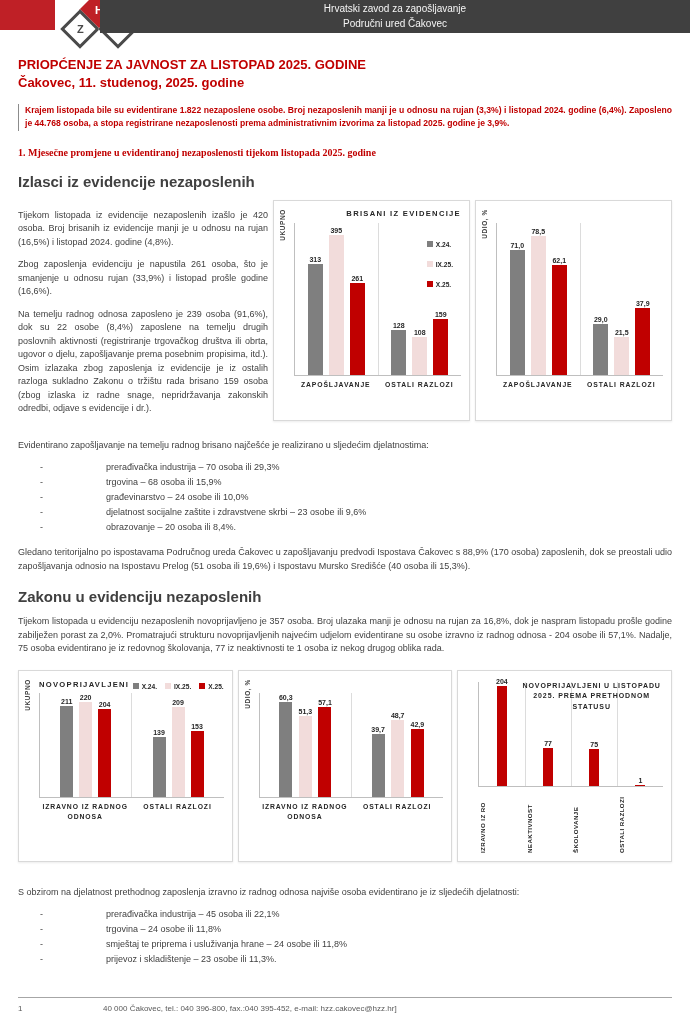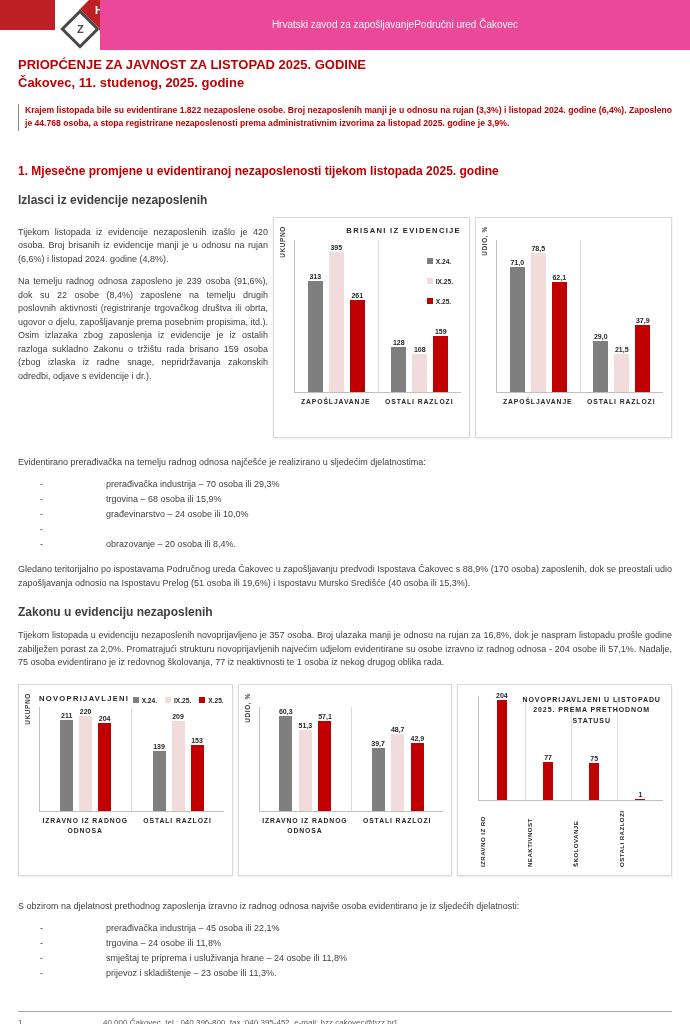--- a/index.html
+++ b/index.html
@@ -1,39 +1,39 @@
 <!DOCTYPE html>
 <html><head>
 <meta charset="utf-8">
 <style>
   html,body{margin:0;padding:0;background:#e9e9e9;}
   .page{position:relative;width:690px;height:1024px;margin:0 auto;background:#ffffff;
         font-family:"Liberation Sans", sans-serif;color:#3f3f3f;overflow:hidden;}
   
   .hdr{position:relative;height:48px;}
   .hdr-red{position:absolute;left:0;top:0;width:55px;height:30px;background:#b22222;background:#bf2026;}
-  .hdr-gray{position:absolute;left:100px;right:0;top:0;height:50px;background:#ec4899;
-            display:flex;align-items:center;justify-content:center;}
+  .hdr-gray{position:absolute;left:100px;right:0;top:0;height:33px;background:#404040;
+            display:flex;flex-direction:column;align-items:center;justify-content:center;}
   .hdr-gray div{color:#f5f5f5;font-size:10px;line-height:1.45;}
   .logo{position:absolute;left:58px;top:0;width:84px;height:48px;}
   .dia{position:absolute;width:22px;height:22px;transform:rotate(45deg);background:#fff;
        border:3px solid #4a4a4a;display:flex;align-items:center;justify-content:center;}
   .dia span{transform:rotate(-45deg);font-weight:bold;font-size:11px;color:#4a4a4a;}
   .dia.red{background:#bf2026;border-color:#bf2026;}
   .dia.red span{color:#fff;}
   .d1{left:27px;top:-4px;}
   .d2{left:8px;top:15px;}
   .d3{left:46px;top:15px;}
   
   .content{padding:0 18px;}
   .doc-title{margin-top:8px;color:#c00000;font-weight:bold;font-size:13px;line-height:1.35;}
   .intro{margin-top:13px;border-left:1px solid #8c8c8c;padding-left:6px;
          color:#c00000;font-weight:bold;font-size:8.6px;line-height:1.55;text-align:justify;}
-  .sec-head{margin-top:33px;color:#c00000;font-weight:bold;font-size:12px;}
-  .sub-head{margin-top:15px;color:#404040;font-weight:bold;font-size:12px;}
+  .sec-head{margin-top:16px;color:#c00000;font-weight:bold;font-size:10px;font-family:Liberation Serif, serif;}
+  .sub-head{margin-top:15px;color:#404040;font-weight:bold;font-size:15px;}
   p.body{font-size:9px;line-height:1.5;text-align:justify;margin:10px 0 0 0;}
   .row1{display:flex;gap:5px;margin-top:10px;align-items:flex-start;}
   .textcol{width:250px;flex:none;}
   .textcol p.body{margin-top:9px;}
   .li{display:flex;font-size:9px;line-height:1.65;}
   .li .dash{width:88px;flex:none;padding-left:22px;box-sizing:border-box;}
   .list{margin-top:8px;}
   
   .chartbox{position:relative;background:#fff;border:1px solid #d9d9d9;
             box-shadow:0 1px 2px rgba(0,0,0,0.08);padding:7px 8px 6px 20px;box-sizing:border-box;}
@@ -100,21 +100,22 @@
     </div>
 
     <div class="intro">Krajem listopada bile su evidentirane 1.822 nezaposlene osobe. Broj nezaposlenih manji je u odnosu na rujan (3,3%) i listopad 2024. godine (6,4%). Zaposleno je 44.768 osoba, a stopa registrirane nezaposlenosti prema administrativnim izvorima za listopad 2025. godine je 3,9%.</div>
 
     <div class="sec-head">1. Mjesečne promjene u evidentiranoj nezaposlenosti tijekom listopada 2025. godine</div>
 
     <div class="sub-head">Izlasci iz evidencije nezaposlenih</div>
 
     <div class="row1">
       <div class="textcol">
-        <p class="body">Tijekom listopada iz evidencije nezaposlenih izašlo je 420 osoba. Broj brisanih iz evidencije manji je u odnosu na rujan (6,6%) i listopad 2024. godine (4,8%).</p>
+        <p class="body">Tijekom listopada iz evidencije nezaposlenih izašlo je 420 osoba. Broj brisanih iz evidencije manji je u odnosu na rujan (16,5%) i listopad 2024. godine (4,8%).</p>
+        <p class="body">Zbog zaposlenja evidenciju je napustila 261 osoba, što je smanjenje u odnosu rujan (33,9%) i listopad prošle godine (16,6%).</p>
         <p class="body">Na temelju radnog odnosa zaposleno je 239 osoba (91,6%), dok su 22 osobe (8,4%) zaposlene na temelju drugih poslovnih aktivnosti (registriranje trgovačkog društva ili obrta, ugovor o djelu, zapošljavanje prema posebnim propisima, itd.). Osim izlazaka zbog zaposlenja iz evidencije je iz ostalih razloga sukladno Zakonu o tržištu rada brisano 159 osoba (zbog izlaska iz radne snage, nepridržavanja zakonskih odredbi, odjave s evidencije i dr.).</p>
       </div>
       <div class="chartbox">
           <div class="ch-ylabel">UKUPNO</div>
           <div class="ch-head">
             <div class="ch-title right">BRISANI IZ EVIDENCIJE</div>
           </div>
           <div class="ch-legend stack">
             <span class="ch-leg-item"><span class="ch-swatch" style="background:#7f7f7f"></span>X.24.</span>
             <span class="ch-leg-item"><span class="ch-swatch" style="background:#f2dcdb"></span>IX.25.</span>
@@ -190,36 +191,37 @@
               </div>
             </div>
           </div>
           <div class="ch-cats">
             <div class="ch-cat">ZAPOŠLJAVANJE</div>
             <div class="ch-cat">OSTALI RAZLOZI</div>
           </div>
         </div>
     </div>
 
-    <p class="body" style="margin-top:18px">Evidentirano prerađivačka na temelju radnog odnosa najčešće je realizirano u sljedećim djelatnostima:</p>
+    <p class="body" style="margin-top:18px">Evidentirano zapošljavanje na temelju radnog brisano najčešće je realizirano u sljedećim djelatnostima:</p>
     <div class="list">
       <div class="li">
           <span class="dash">-</span>
           <span>prerađivačka industrija  – 70 osoba ili 29,3%</span>
         </div>
       <div class="li">
           <span class="dash">-</span>
           <span>trgovina – 68 osoba ili 15,9%</span>
         </div>
       <div class="li">
           <span class="dash">-</span>
           <span>građevinarstvo – 24 osobe ili 10,0%</span>
         </div>
       <div class="li">
           <span class="dash">-</span>
+          <span>djelatnost socijalne zaštite i zdravstvene skrbi – 23 osobe ili 9,6%</span>
         </div>
       <div class="li">
           <span class="dash">-</span>
           <span>obrazovanje – 20 osoba ili 8,4%.</span>
         </div>
     </div>
 
     <p class="body" style="margin-top:12px">Gledano teritorijalno po ispostavama Područnog ureda Čakovec u zapošljavanju predvodi Ispostava Čakovec s 88,9% (170 osoba) zaposlenih, dok se preostali udio zapošljavanja odnosio na Ispostavu Prelog (51 osoba ili 19,6%) i Ispostavu Mursko Središće (40 osoba ili 15,3%).</p>
 
     <div class="sub-head">Zakonu u evidenciju nezaposlenih</div>

